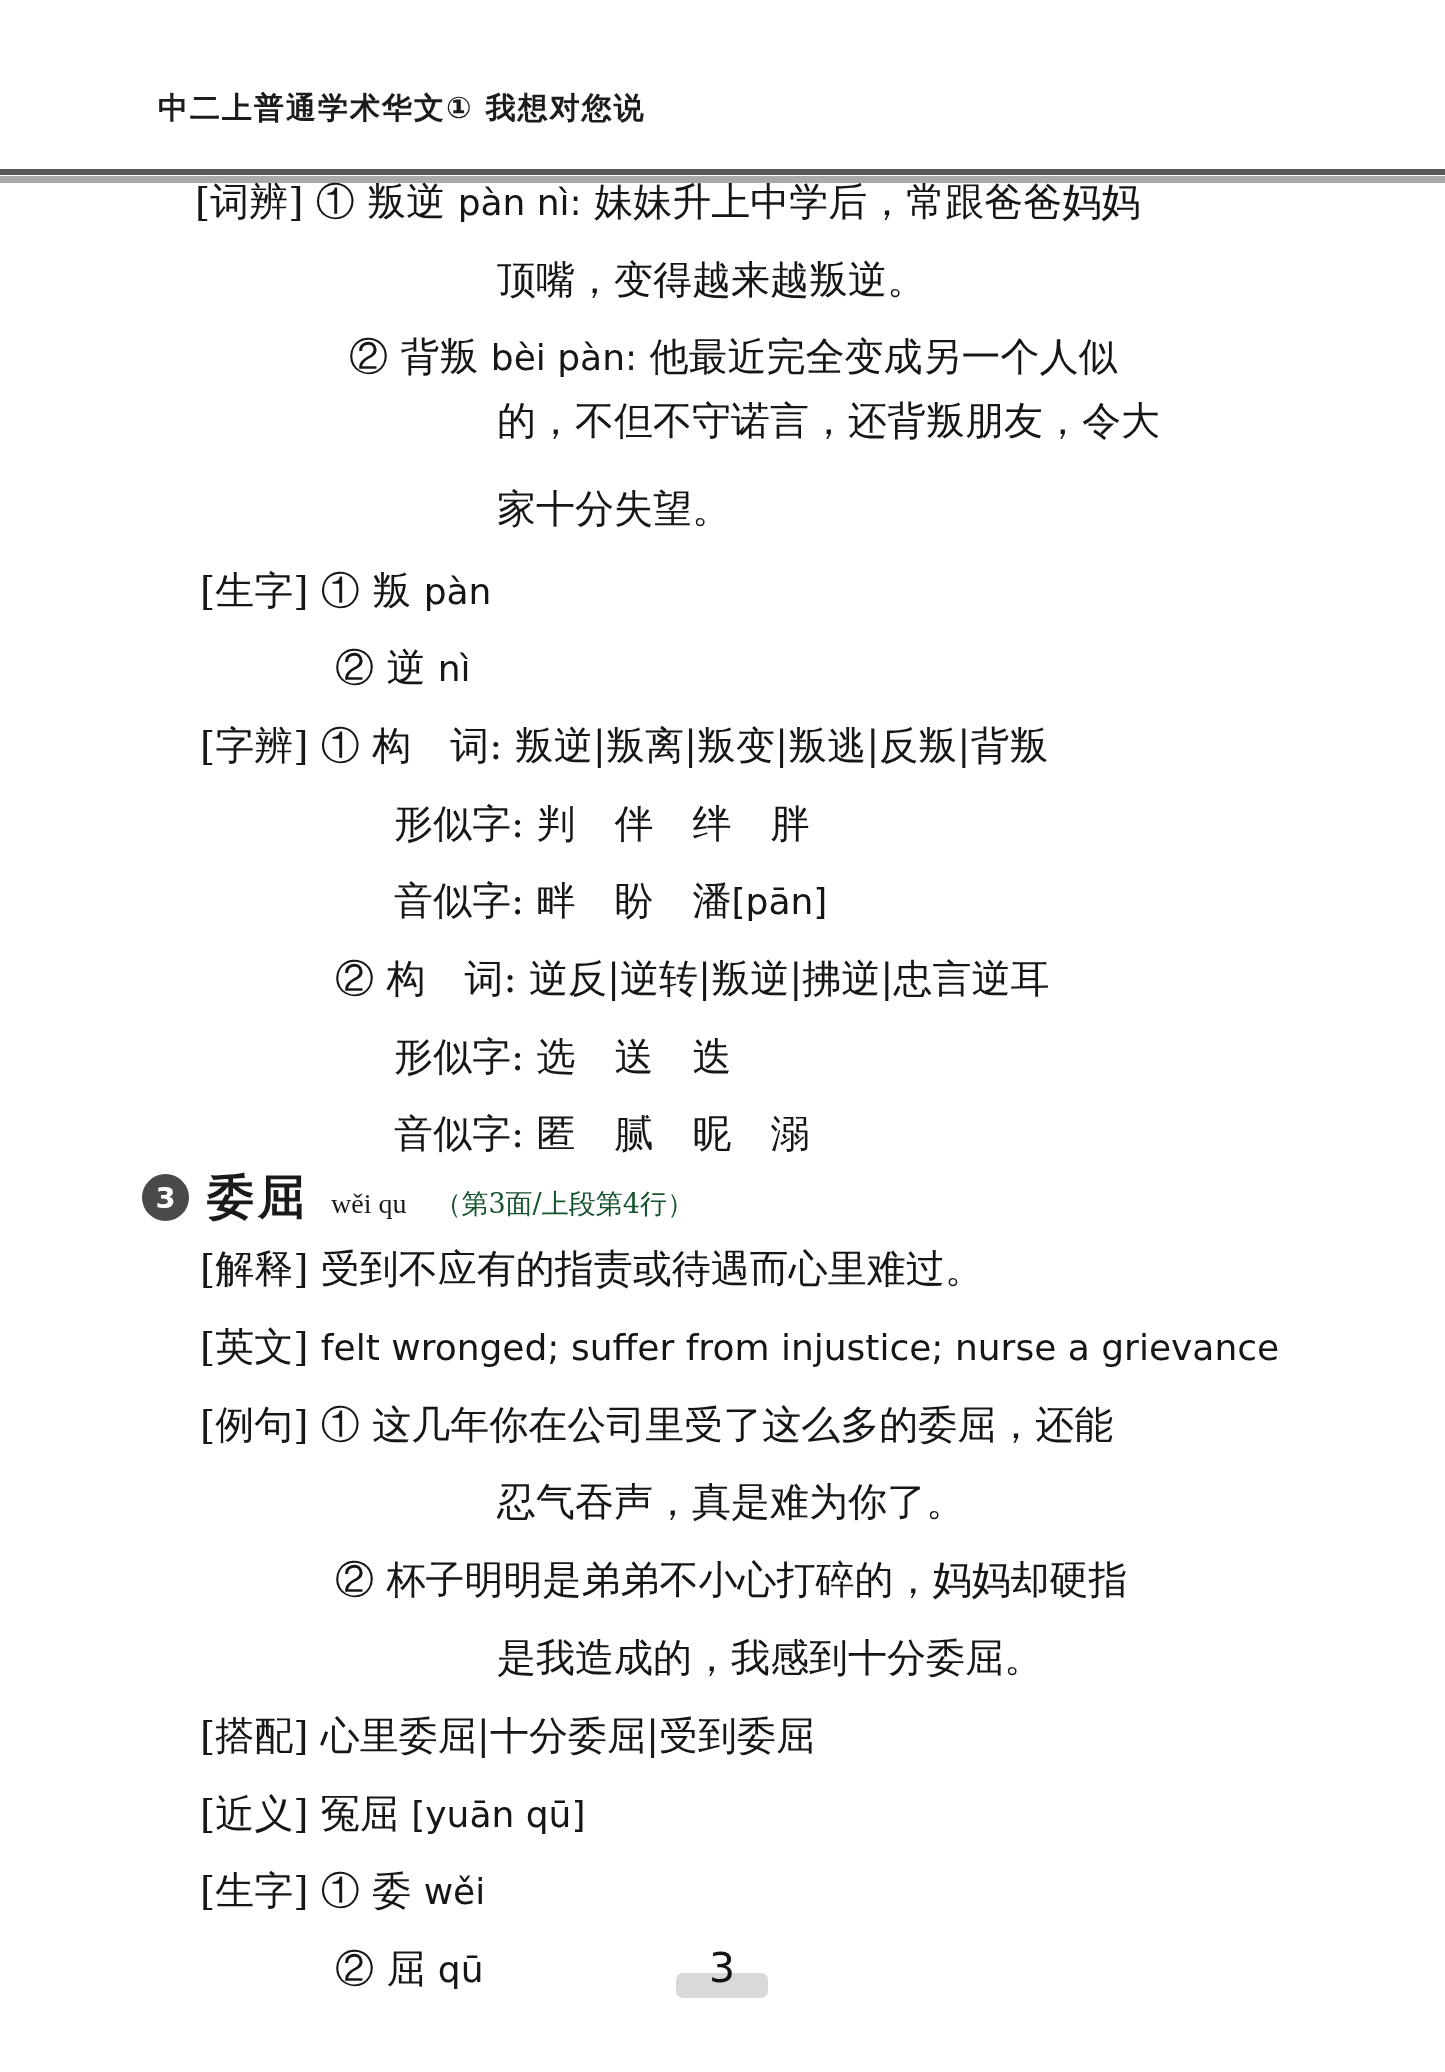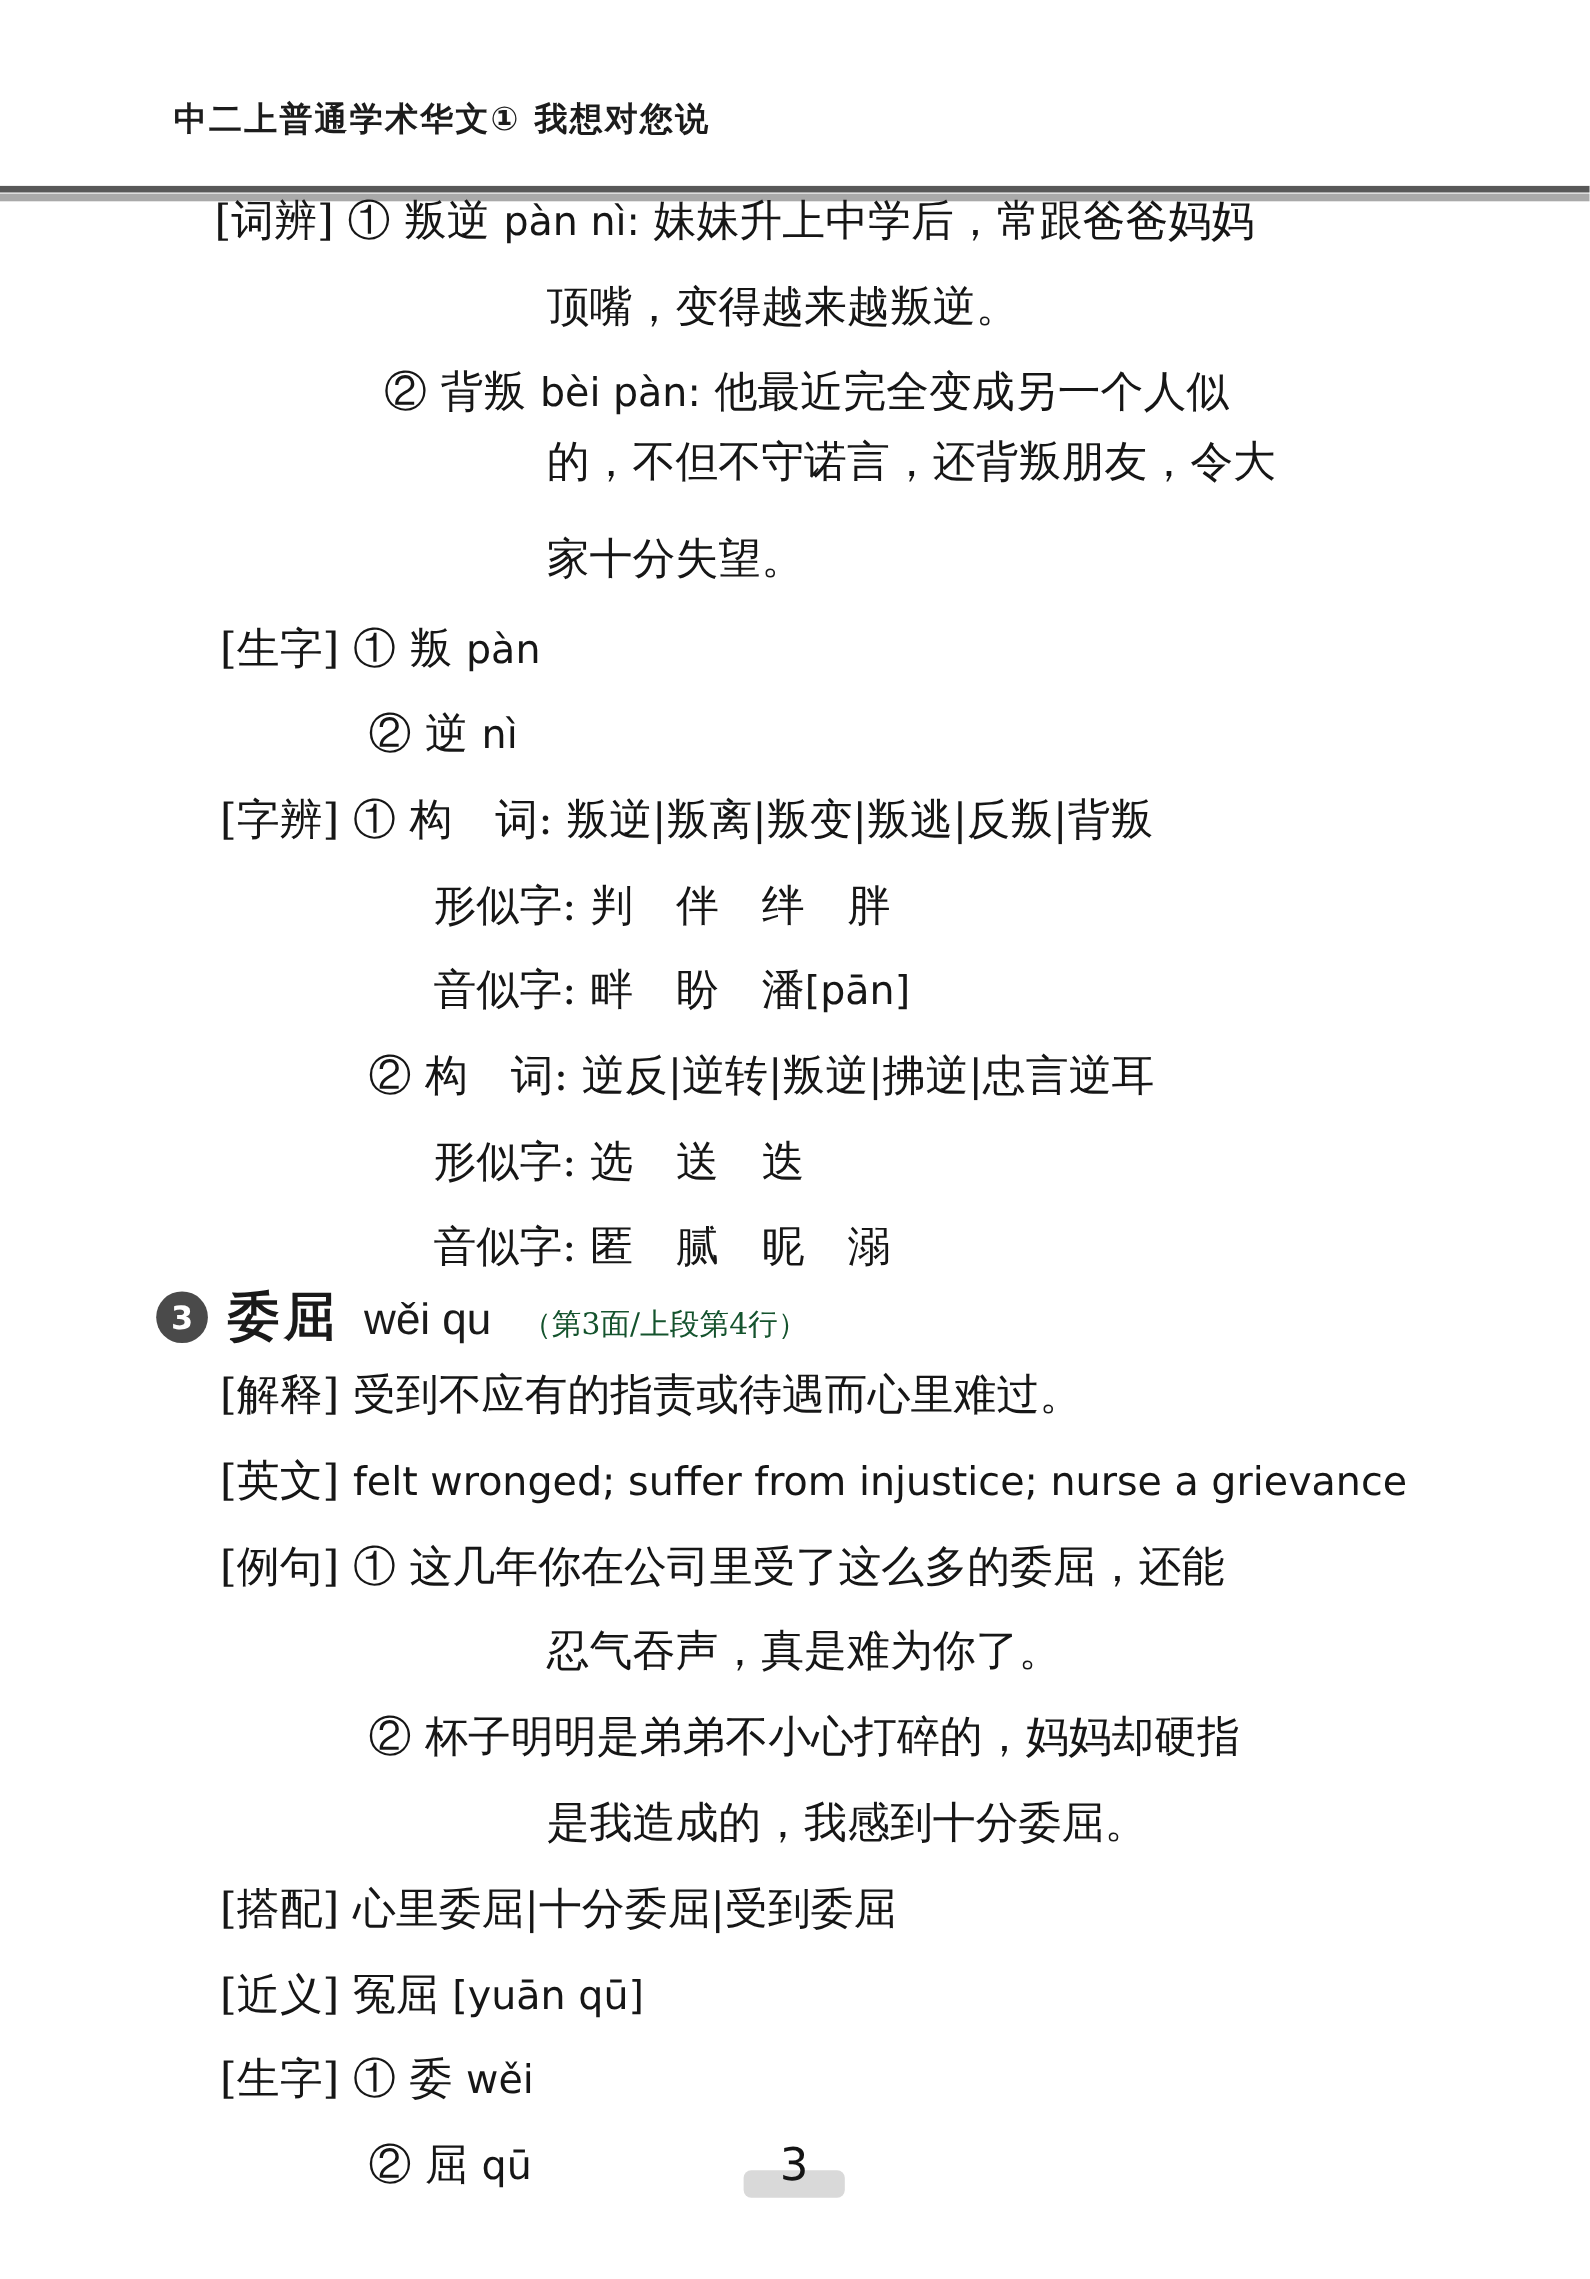--- a/index.html
+++ b/index.html
@@ -24,21 +24,21 @@
   .seg-lat{font-family:"DejaVu Sans","Liberation Sans",sans-serif;font-size:36px;}
 
   
   .entry-heading{position:absolute;top:1166px;left:142px;display:flex;align-items:baseline;}
   .badge{
     width:47px;height:47px;border-radius:50%;background:#4a4a4a;color:#ffffff;
     font-family:"DejaVu Sans","Liberation Sans",sans-serif;font-size:29px;font-weight:bold;
     display:flex;align-items:center;justify-content:center;align-self:center;
   }
   .headword{font-size:47px;font-weight:bold;margin-left:18px;letter-spacing:4px;text-align:center;}
-  .hw-pinyin{font-family:Liberation Sans, sans-serif;font-size:40px;margin-left:22px;}
+  .hw-pinyin{font-family:Liberation Serif, serif;font-size:28px;margin-left:22px;}
   .hw-note{font-size:27px;margin-left:28px;color:#14532d;}
 
   
   .pagenum-bar{position:absolute;left:676px;top:1973px;width:92px;height:25px;background:#d9d9d9;border-radius:7px;}
   .pagenum{
     position:absolute;left:676px;top:1944px;width:92px;text-align:center;
     font-family:"DejaVu Sans","Liberation Sans",sans-serif;font-size:41px;color:#141414;
   }
 </style>
 </head>

